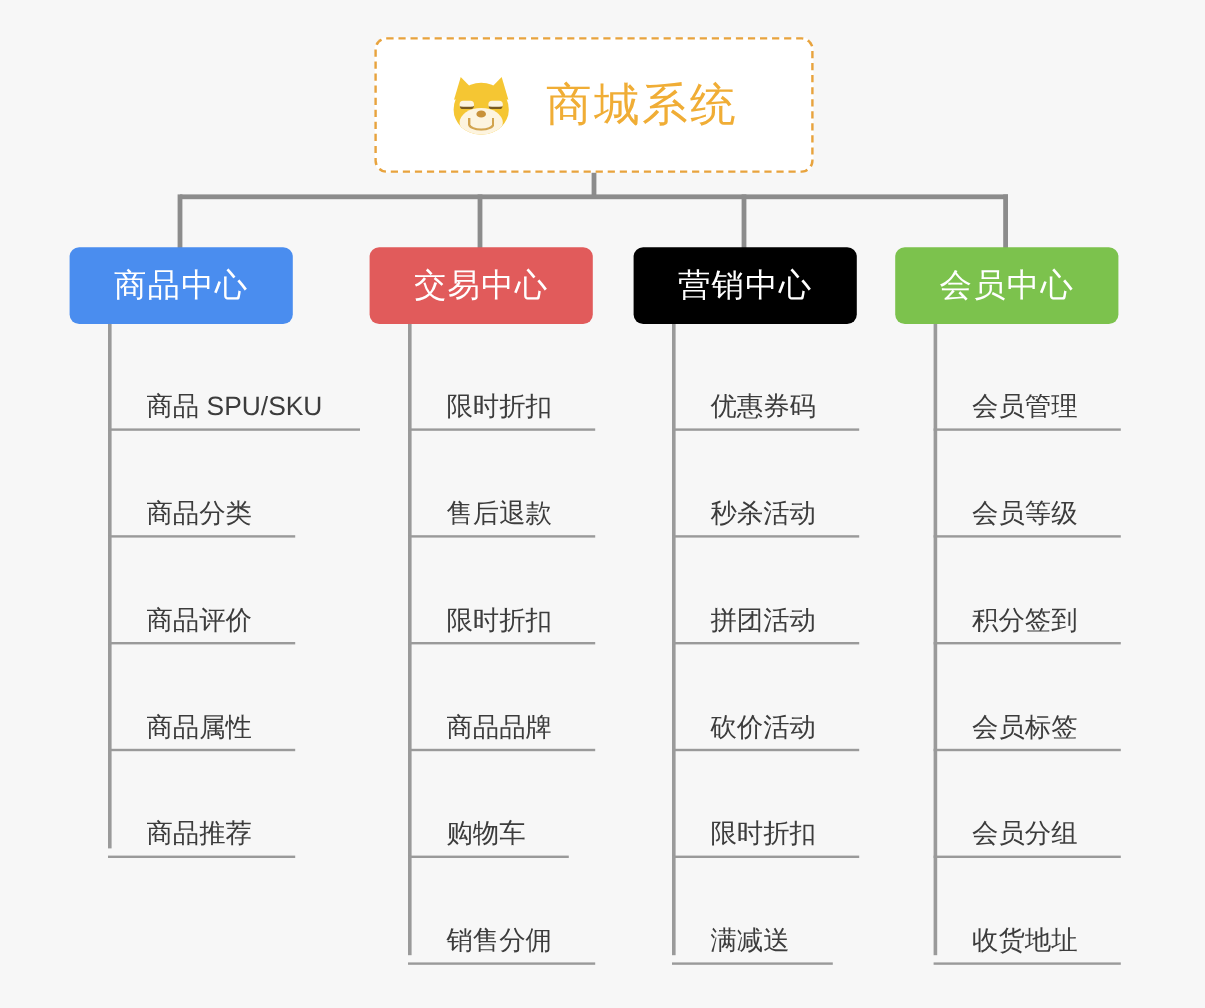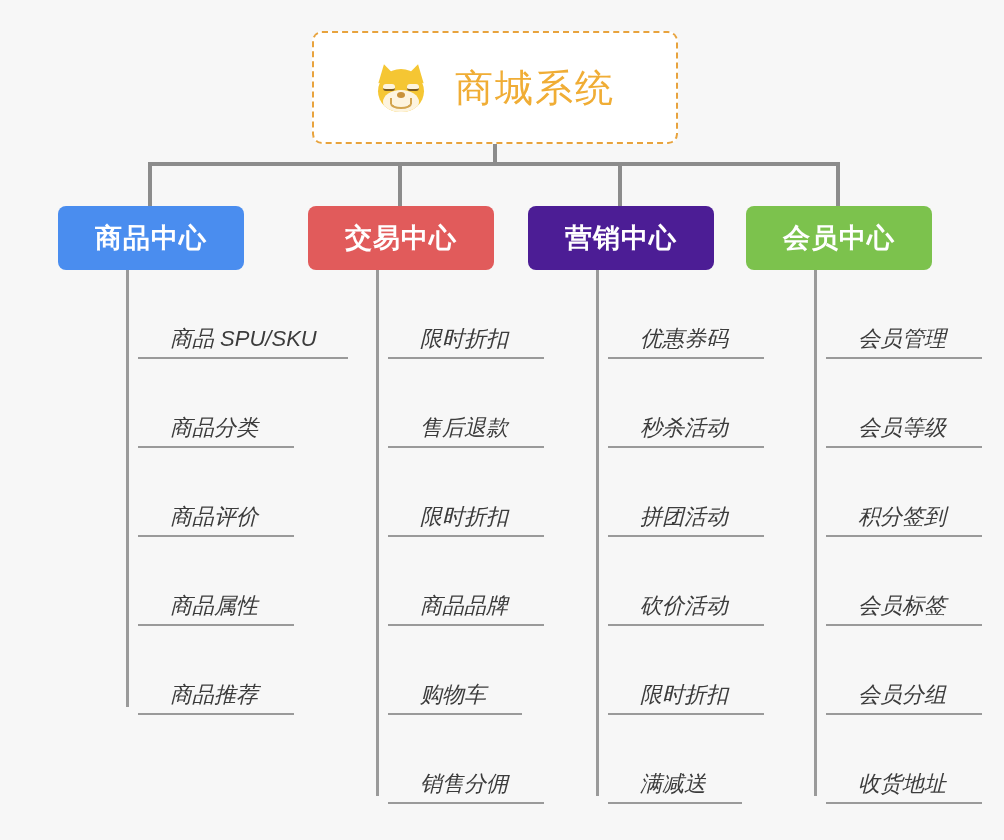--- a/index.html
+++ b/index.html
@@ -151,29 +151,27 @@
     height: 64px;
     box-sizing: border-box;
     border-radius: 8px;
     display: flex;
     align-items: center;
     justify-content: center;
     color: #ffffff;
     font-size: 27px;
     letter-spacing: 1px;
     white-space: nowrap;
-    font-weight: bold;
   }
 
   
   .subtree {
     position: relative;
-    margin-left: 68px;
-    padding-left: 12px;
-    font-style: italic;
+    margin-left: 32px;
+    padding-left: 0;
   }
   .trunk {
     position: absolute;
     left: 0;
     top: 0;
     bottom: 8px;
     width: 3px;
     background: #9a9a9a;
   }
   .leaf {
@@ -282,21 +280,21 @@
         <span class="leaf-underline" style="width:134px"></span>
       </div>
       <div class="leaf">
         <span class="leaf-label">销售分佣</span>
         <span class="leaf-underline" style="width:156px"></span>
       </div>
     </div>
   </div>
 
   <div class="column" style="left:528px;width:186px">
-    <div class="cat-box" style="background:#4c1d95">
+    <div class="cat-box" style="background:#000000">
       <span>营销中心</span>
     </div>
     <div class="subtree">
       <div class="trunk"></div>
       <div class="leaf">
         <span class="leaf-label">优惠券码</span>
         <span class="leaf-underline" style="width:156px"></span>
       </div>
       <div class="leaf">
         <span class="leaf-label">秒杀活动</span>

